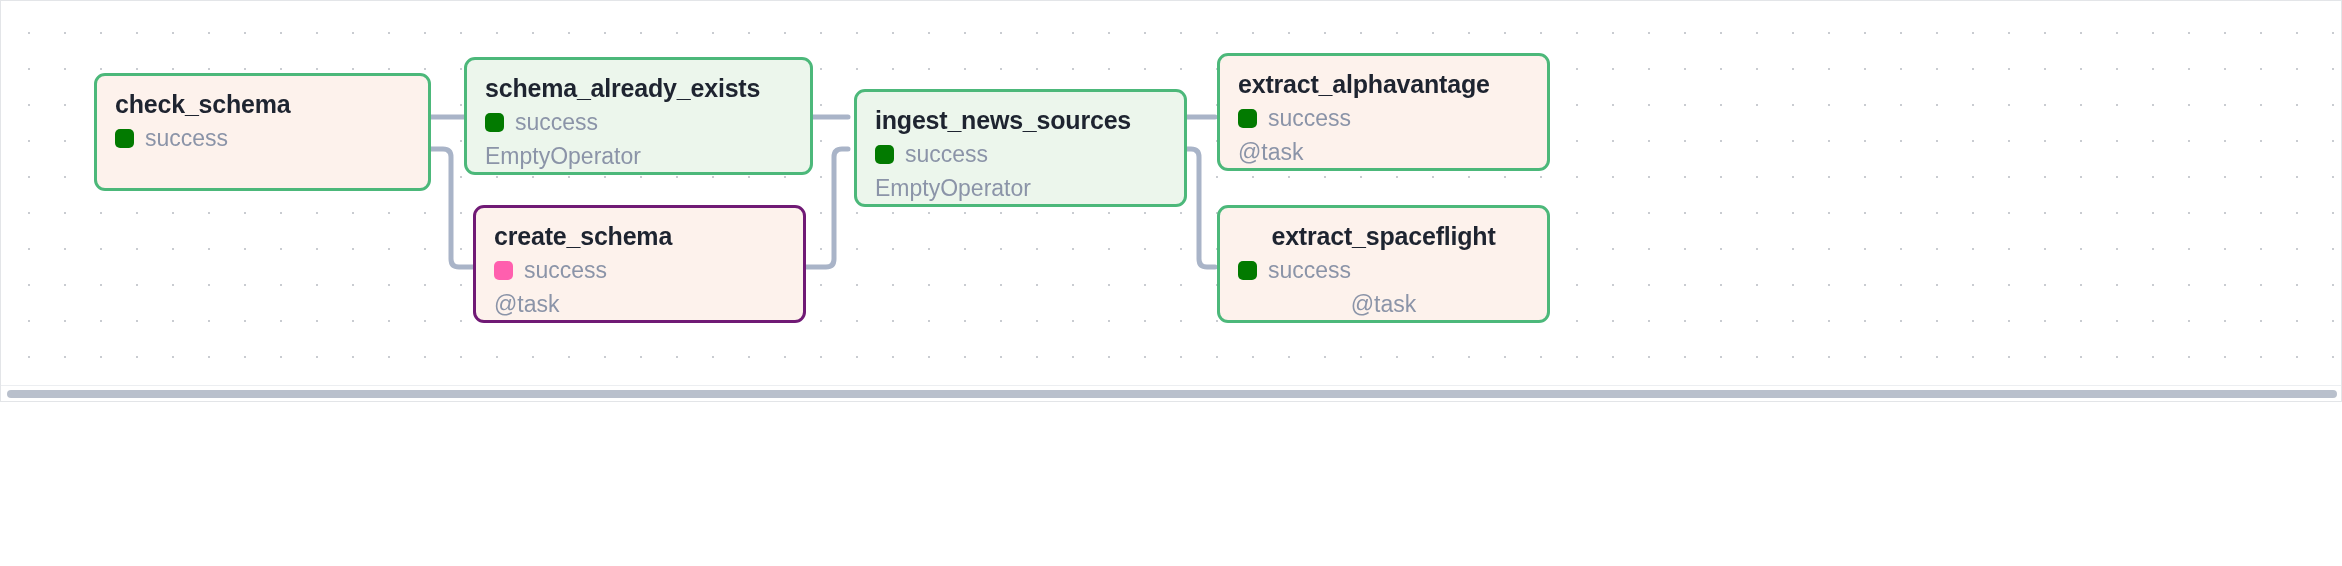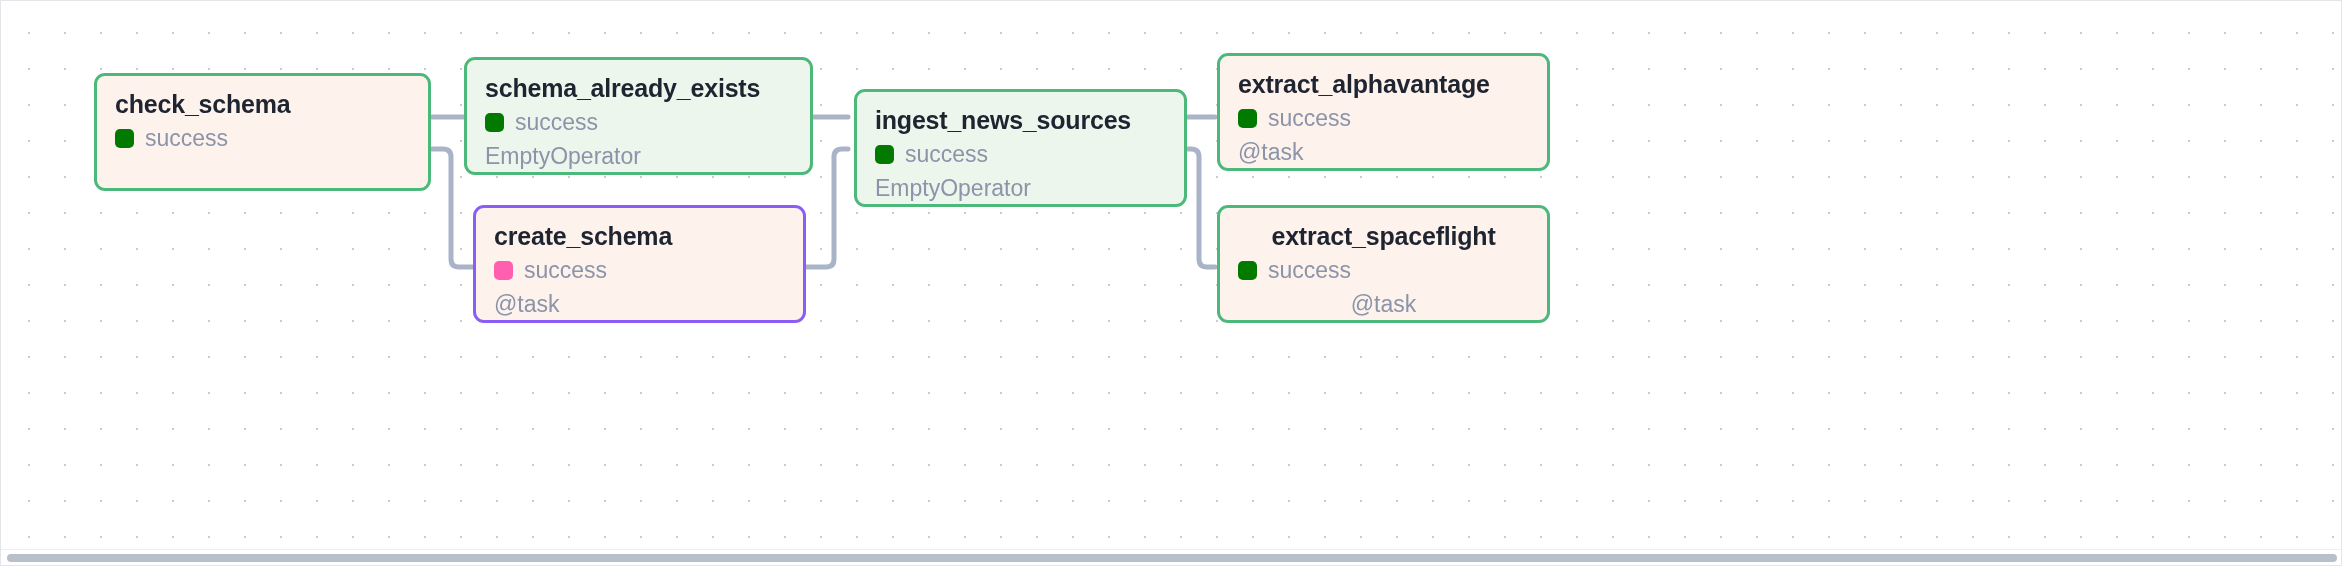--- a/index.html
+++ b/index.html
@@ -3,21 +3,21 @@
 <meta charset="utf-8">
 <style>
   html,body{margin:0;padding:0;background:#ffffff;}
   body{
     font-family:"Liberation Sans", sans-serif;
     -webkit-font-smoothing:antialiased;
   }
   #canvas{
     position:relative;
     width:2342px;
-    height:566px;
+    height:402px;
     overflow:hidden;
     background-color:#ffffff;
     box-sizing:border-box;
     border:1px solid #e3e5e8;
     padding-left:20px;
   }
   
   #grid{
     position:absolute;
     left:0; top:0; right:0; bottom:0;
@@ -37,21 +37,21 @@
     position:absolute;
     box-sizing:border-box;
     border-radius:11px;
     padding:14px 18px 16px 18px;
     overflow:hidden;
   }
   .node.status-success{
     border:3px solid #4cb87a;
   }
   .node.status-skipped{
-    border:3px solid #8b5cf6;
+    border:3px solid #701a75;
   }
   .node.bg-cream{ background:#fdf2ec; }
   .node.bg-mint{  background:#ecf6ec; }
 
   .node-title{
     font-size:25px;
     font-weight:bold;
     color:#1e2430;
     letter-spacing:-0.2px;
     line-height:1.12;

